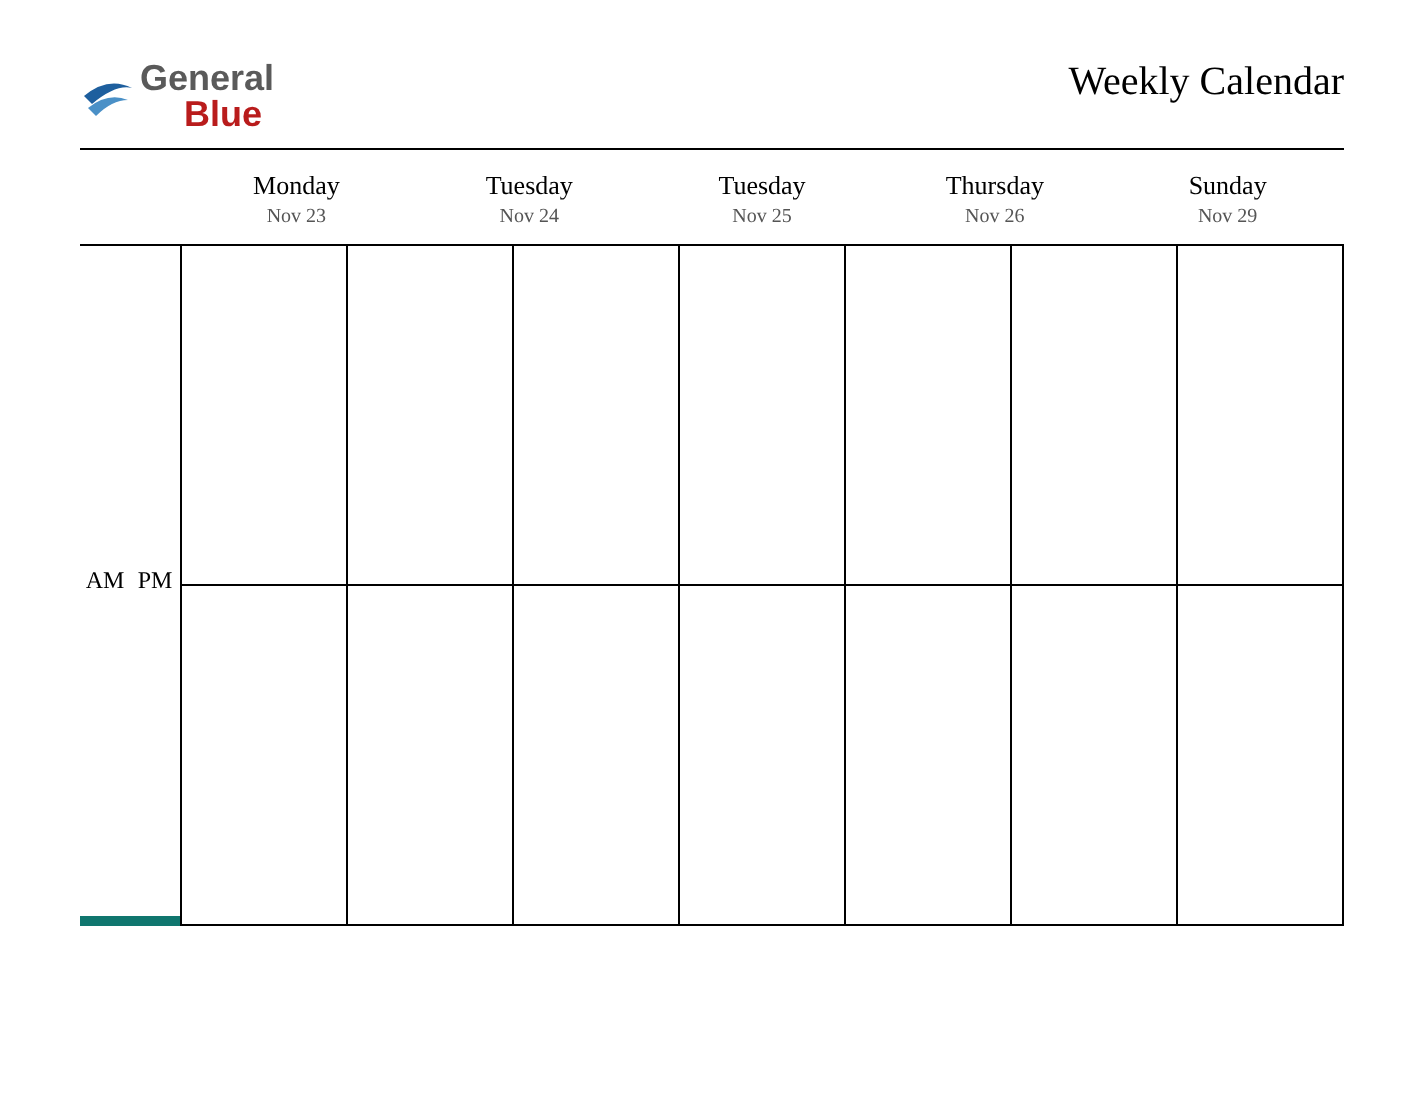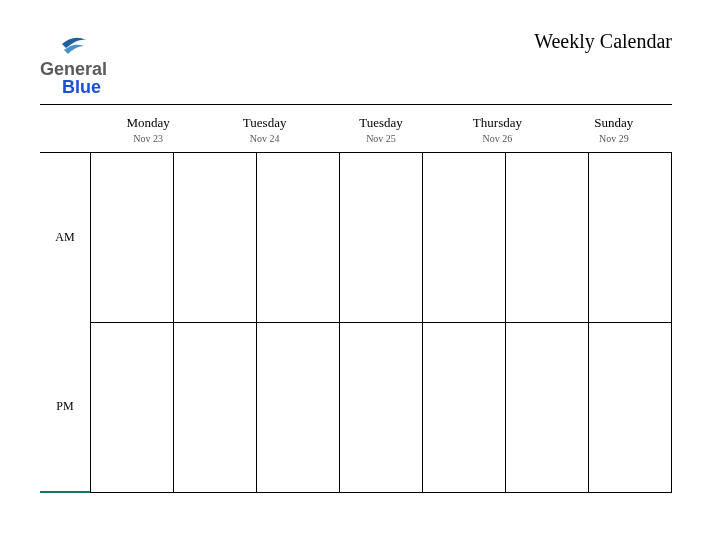--- a/index.html
+++ b/index.html
@@ -14,32 +14,31 @@
     .header {
       display: flex;
       justify-content: space-between;
       align-items: flex-start;
       margin-bottom: 8px;
     }
     .logo {
       display: flex;
       align-items: center;
       gap: 2px;
-      flex-direction: column;
     }
     .logo-text {
       display: flex;
       flex-direction: column;
       font-family: Arial, sans-serif;
       font-weight: bold;
       font-size: 18px;
       line-height: 1;
     }
     .logo-general { color: #5a5a5a; }
-    .logo-blue { color: #1d4ed8; margin-left: 22px; }
+    .logo-blue { color: #b91c1c; margin-left: 22px; }
     .logo-swoosh {
       position: relative;
       width: 28px;
       height: 28px;
     }
     .title-block { text-align: center; }
     .title {
       font-size: 20px;
       font-weight: normal;
     }
@@ -79,23 +78,23 @@
       color: #555;
       margin-top: 2px;
     }
     .grid {
       display: flex;
     }
     .row-labels {
       width: 50px;
       flex-shrink: 0;
       display: flex;
-      flex-direction: column;
+      flex-direction: row;
       border-top: 1px solid #000;
-      border-bottom: 2px solid #0f766e;
+      border-bottom: 5px solid #0f766e;
     }
     .row-label {
       flex: 1;
       display: flex;
       align-items: center;
       justify-content: center;
       font-size: 12px;
     }
     .cells {
       flex: 1;

